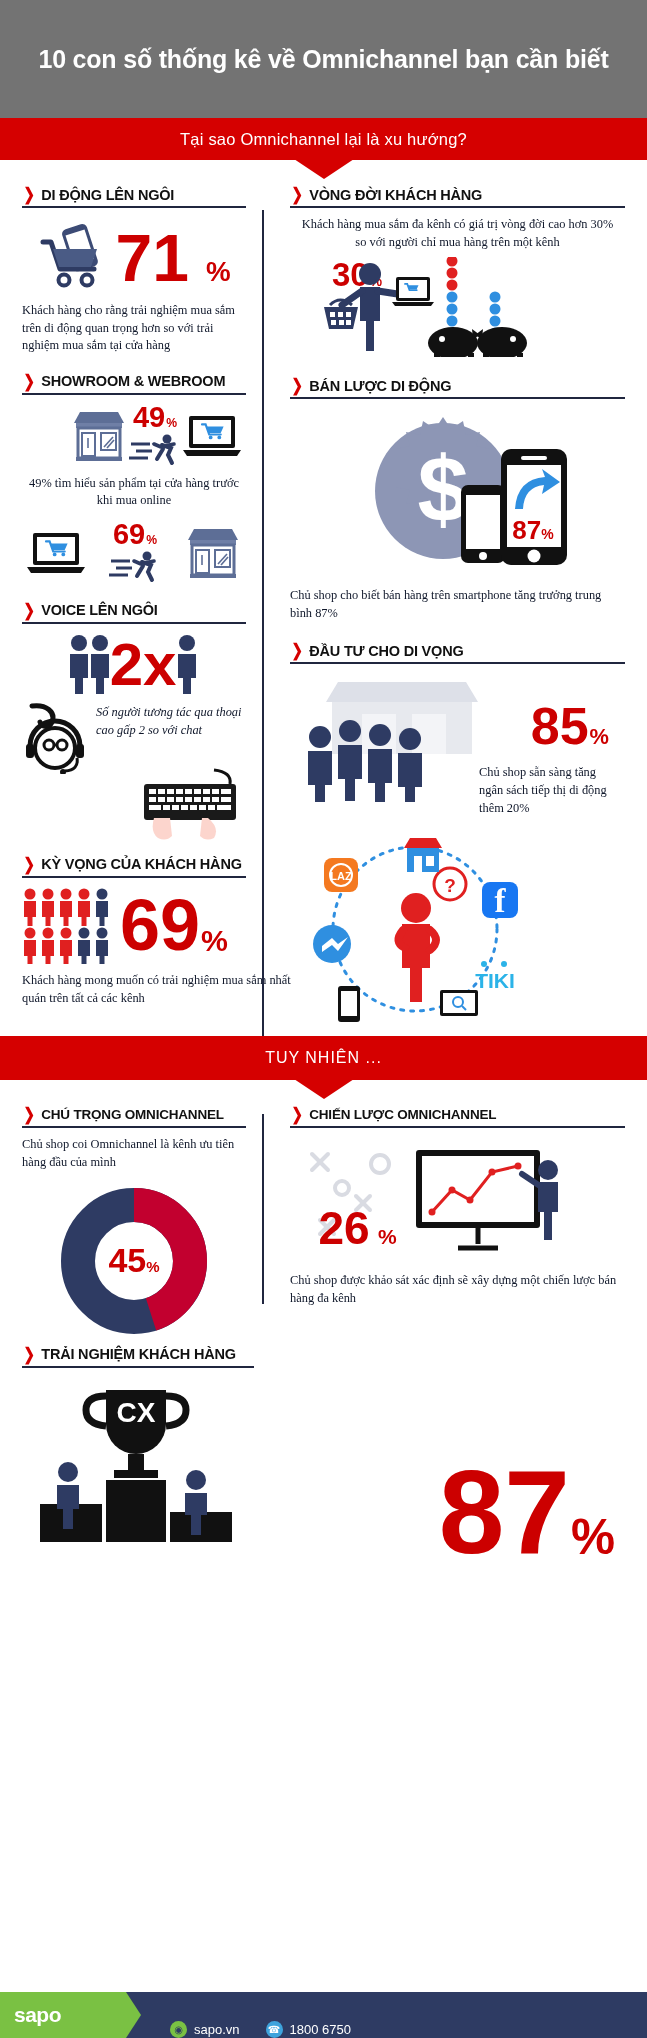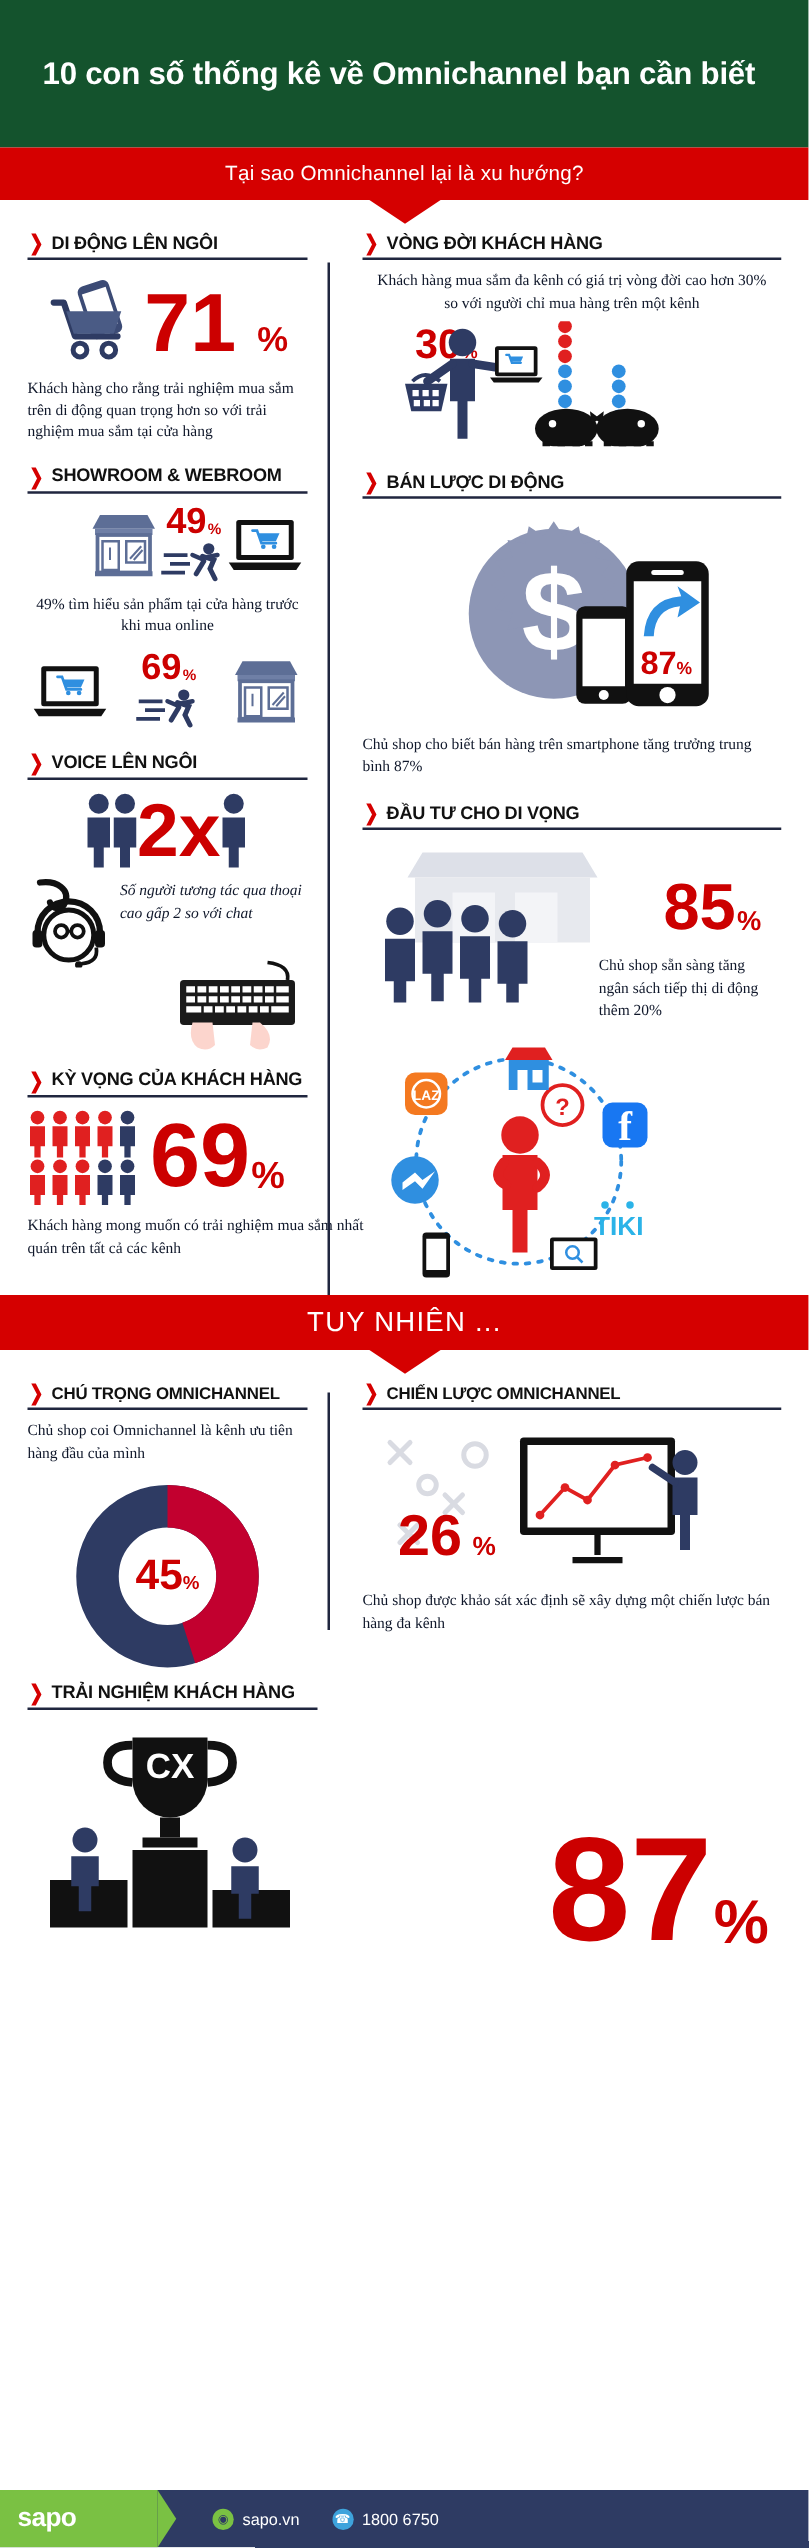--- a/index.html
+++ b/index.html
@@ -12,25 +12,25 @@
   .page {
     width: 647px;
     height: 2038px;
     position: relative;
     overflow: hidden;
     background: #fff;
   }
 
   
   .header {
-    background: #14532d;
+    background: #737373;
     height: 118px;
     display: flex;
     align-items: center;
-    justify-content: flex-start;
+    justify-content: center;
     padding: 0 34px;
   }
   .header h1 {
     color: #ffffff;
     font-size: 25px;
     line-height: 1.22;
     font-weight: bold;
     text-align: center;
     letter-spacing: -0.2px;
   }
@@ -53,21 +53,21 @@
     position: absolute;
     left: 50%;
     bottom: -19px;
     transform: translateX(-50%);
     width: 0; height: 0;
     border-left: 30px solid transparent;
     border-right: 30px solid transparent;
     border-top: 20px solid #d50000;
   }
   .banner.tuynhien { height: 44px; }
-  .banner.tuynhien span { font-size: 22px; letter-spacing: 1px; }
+  .banner.tuynhien span { font-size: 16px; letter-spacing: 1px; }
 
   
   .body-area { position: relative; padding: 0; }
   .cols { display: flex; }
   .col-left  { width: 262px; padding: 16px 16px 0 22px; }
   .col-right { width: 385px; padding: 16px 22px 0 28px; }
 
   .divider-v {
     position: absolute;
     left: 262px;
@@ -132,21 +132,21 @@
   .donut-label .v { color: #cc0000; font-size: 34px; font-weight: bold; }
   .donut-label .p { color: #cc0000; font-size: 15px; font-weight: bold; padding-top: 12px; }
 
   
   .footer {
     position: absolute;
     left: 0; bottom: 0;
     width: 647px; height: 46px;
     background: #2e3b63;
     display: flex;
-    align-items: center;
+    align-items: flex-end;
   }
   .footer .logo {
     width: 126px; height: 46px;
     background: #7ac143;
     display: flex; align-items: center; padding-left: 14px;
     position: relative;
   }
   .footer .logo:after {
     content:"";
     position:absolute; right:-15px; top:0;

